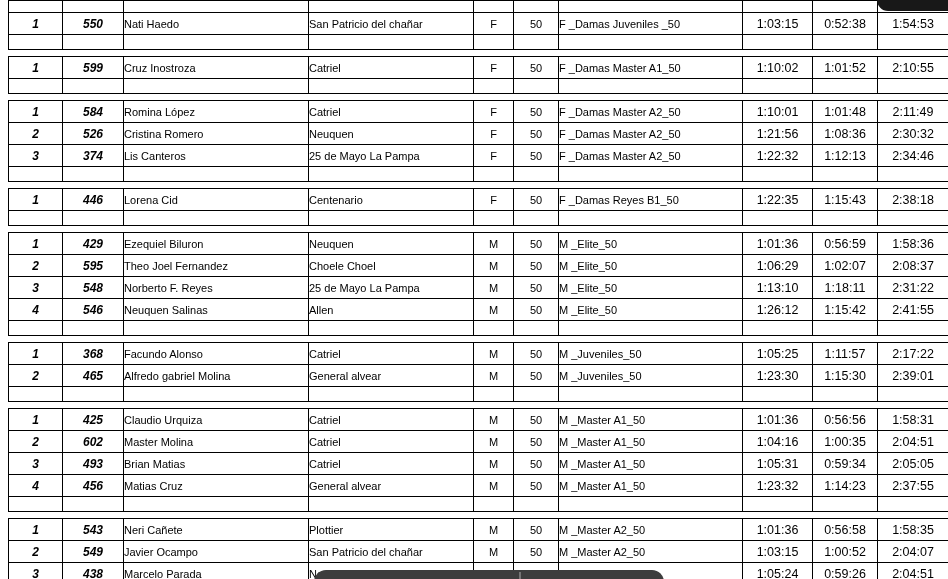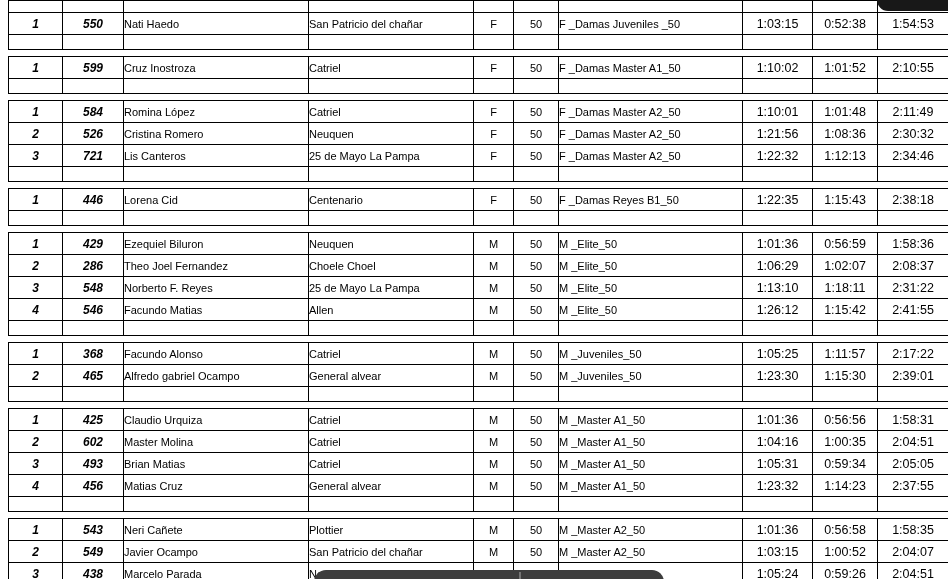--- a/index.html
+++ b/index.html
@@ -177,21 +177,21 @@
             <td class="c-city">Neuquen</td>
             <td class="c-sex">F</td>
             <td class="c-dist">50</td>
             <td class="c-cat">F _Damas Master A2_50</td>
             <td class="c-t1">1:21:56</td>
             <td class="c-t2">1:08:36</td>
             <td class="c-t3">2:30:32</td>
           </tr>
           <tr class="data-row">
             <td class="c-pos">3</td>
-            <td class="c-bib">721</td>
+            <td class="c-bib">374</td>
             <td class="c-name">Lis Canteros</td>
             <td class="c-city">25 de Mayo La Pampa</td>
             <td class="c-sex">F</td>
             <td class="c-dist">50</td>
             <td class="c-cat">F _Damas Master A2_50</td>
             <td class="c-t1">1:22:32</td>
             <td class="c-t2">1:12:13</td>
             <td class="c-t3">2:34:46</td>
           </tr>
           <tr class="empty-row">
@@ -269,21 +269,21 @@
             <td class="c-city">Neuquen</td>
             <td class="c-sex">M</td>
             <td class="c-dist">50</td>
             <td class="c-cat">M _Elite_50</td>
             <td class="c-t1">1:01:36</td>
             <td class="c-t2">0:56:59</td>
             <td class="c-t3">1:58:36</td>
           </tr>
           <tr class="data-row">
             <td class="c-pos">2</td>
-            <td class="c-bib">286</td>
+            <td class="c-bib">595</td>
             <td class="c-name">Theo Joel Fernandez</td>
             <td class="c-city">Choele Choel</td>
             <td class="c-sex">M</td>
             <td class="c-dist">50</td>
             <td class="c-cat">M _Elite_50</td>
             <td class="c-t1">1:06:29</td>
             <td class="c-t2">1:02:07</td>
             <td class="c-t3">2:08:37</td>
           </tr>
           <tr class="data-row">
@@ -294,21 +294,21 @@
             <td class="c-sex">M</td>
             <td class="c-dist">50</td>
             <td class="c-cat">M _Elite_50</td>
             <td class="c-t1">1:13:10</td>
             <td class="c-t2">1:18:11</td>
             <td class="c-t3">2:31:22</td>
           </tr>
           <tr class="data-row">
             <td class="c-pos">4</td>
             <td class="c-bib">546</td>
-            <td class="c-name">Facundo Matias</td>
+            <td class="c-name">Neuquen Salinas</td>
             <td class="c-city">Allen</td>
             <td class="c-sex">M</td>
             <td class="c-dist">50</td>
             <td class="c-cat">M _Elite_50</td>
             <td class="c-t1">1:26:12</td>
             <td class="c-t2">1:15:42</td>
             <td class="c-t3">2:41:55</td>
           </tr>
           <tr class="empty-row">
             <td class="c-pos"></td>
@@ -346,21 +346,21 @@
             <td class="c-sex">M</td>
             <td class="c-dist">50</td>
             <td class="c-cat">M _Juveniles_50</td>
             <td class="c-t1">1:05:25</td>
             <td class="c-t2">1:11:57</td>
             <td class="c-t3">2:17:22</td>
           </tr>
           <tr class="data-row">
             <td class="c-pos">2</td>
             <td class="c-bib">465</td>
-            <td class="c-name">Alfredo gabriel Ocampo</td>
+            <td class="c-name">Alfredo gabriel Molina</td>
             <td class="c-city">General alvear</td>
             <td class="c-sex">M</td>
             <td class="c-dist">50</td>
             <td class="c-cat">M _Juveniles_50</td>
             <td class="c-t1">1:23:30</td>
             <td class="c-t2">1:15:30</td>
             <td class="c-t3">2:39:01</td>
           </tr>
           <tr class="empty-row">
             <td class="c-pos"></td>

